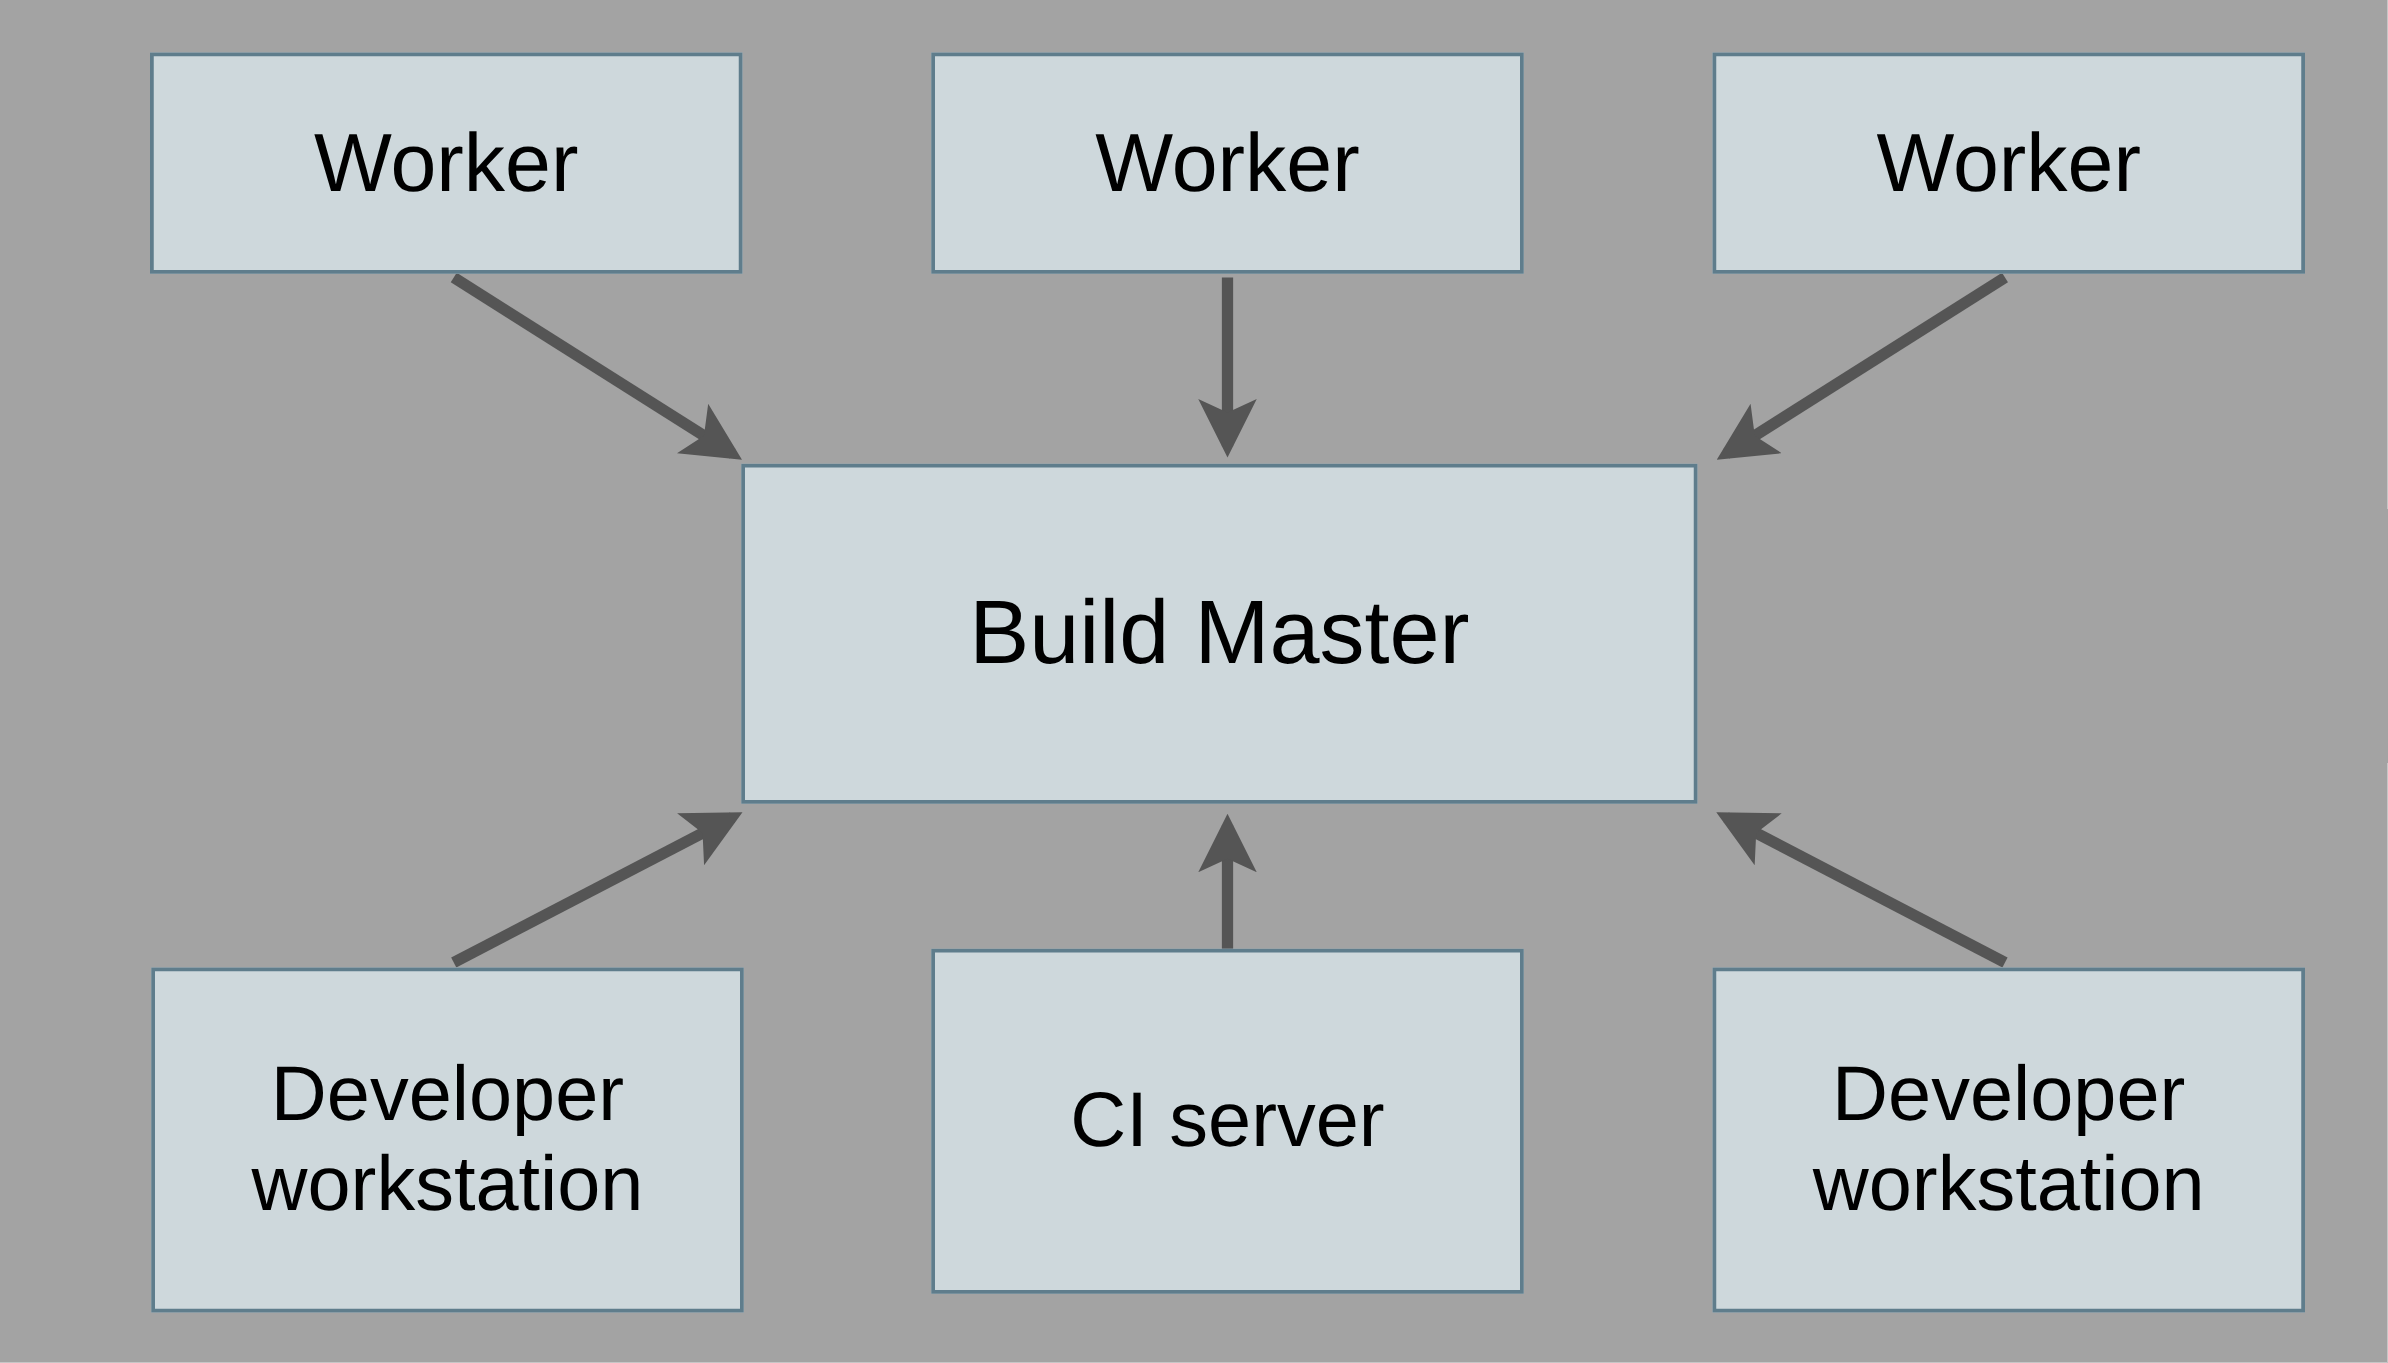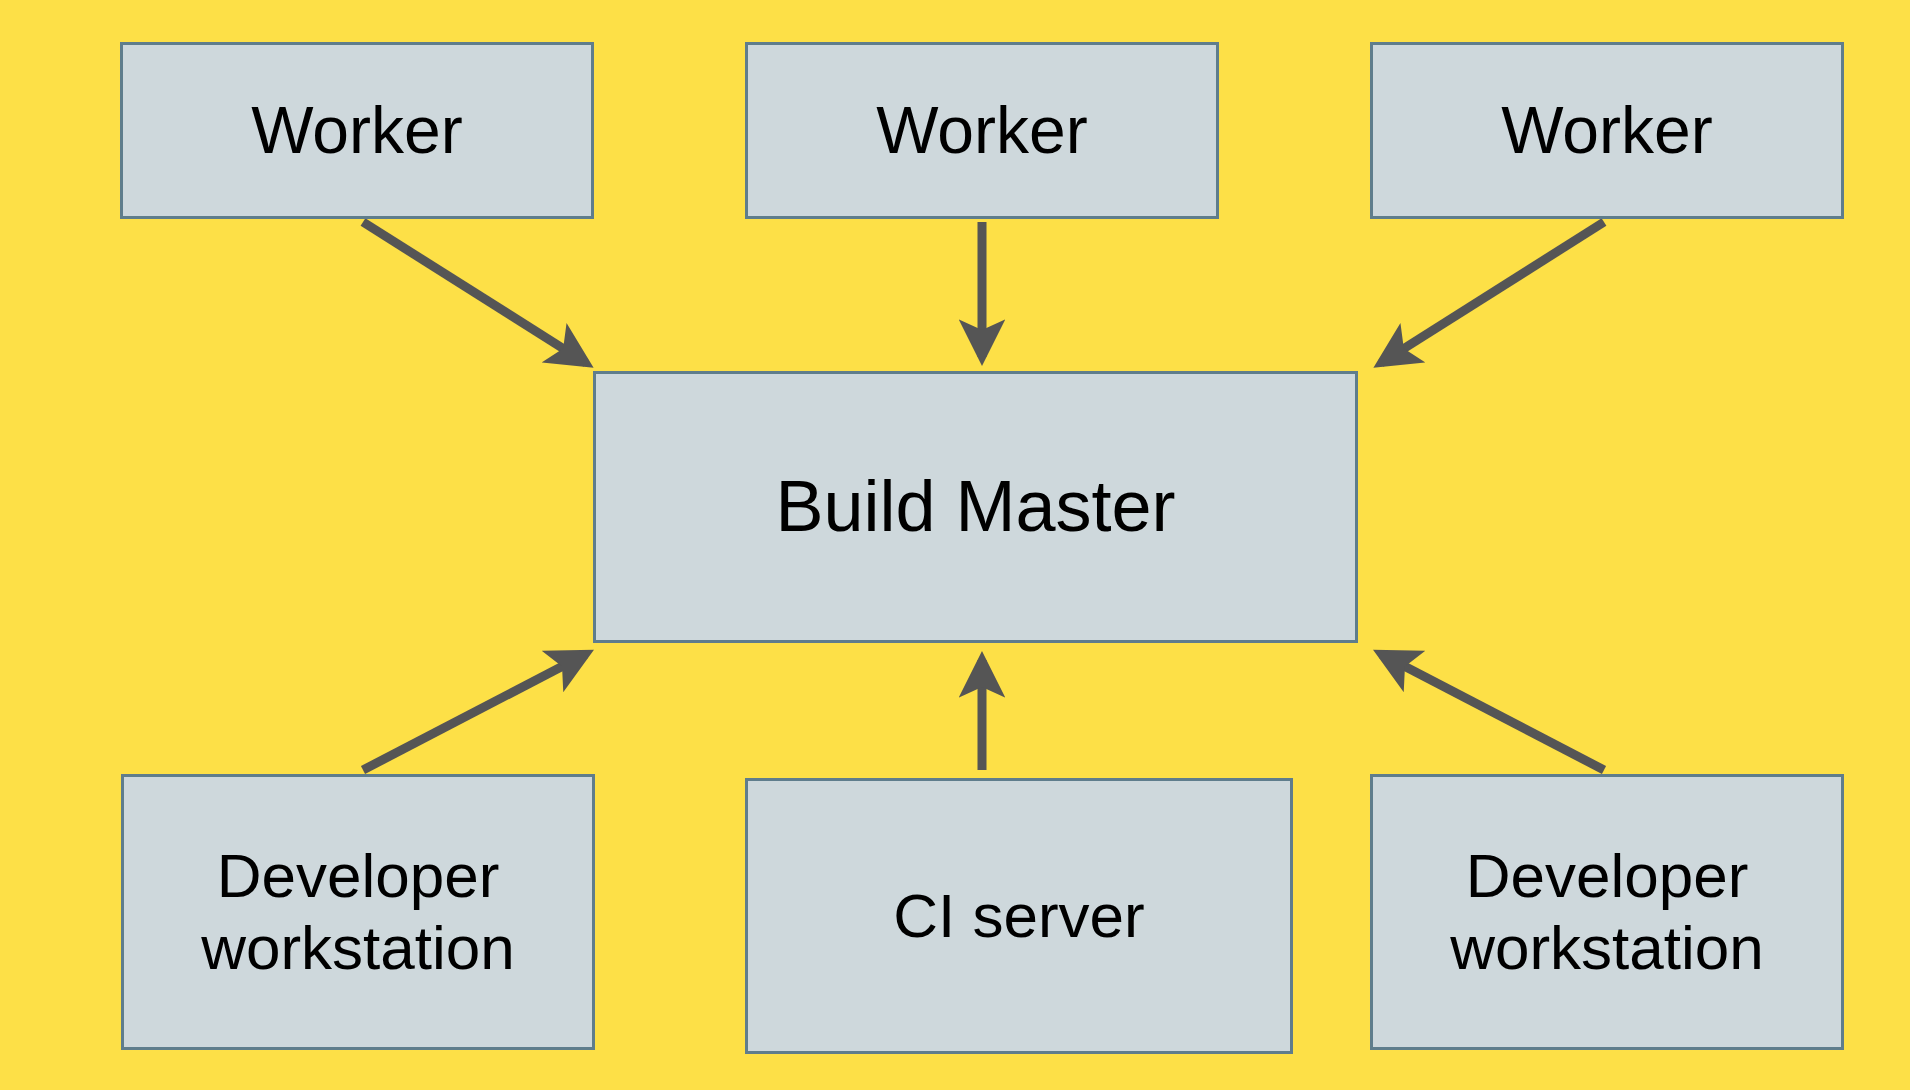--- a/index.html
+++ b/index.html
@@ -10,21 +10,21 @@
   body {
     width: 1910px;
     height: 1090px;
     overflow: hidden;
     font-family: "Liberation Sans", sans-serif;
   }
   #diagram-root {
     position: relative;
     width: 1910px;
     height: 1090px;
-    background: #fde047;
+    background: #a3a3a3;
   }
   #edge-layer {
     position: absolute;
     left: 0;
     top: 0;
     width: 1910px;
     height: 1090px;
   }
   .node {
     position: absolute;
@@ -45,21 +45,21 @@
     padding: 0 10px;
   }
   
   #node-worker-1 { left: 120px;  top: 42px;  width: 474px; height: 177px; font-size: 66px; }
   #node-worker-2 { left: 745px;  top: 42px;  width: 474px; height: 177px; font-size: 66px; }
   #node-worker-3 { left: 1370px; top: 42px;  width: 474px; height: 177px; font-size: 66px; }
   
   #node-build-master { left: 593px; top: 371px; width: 765px; height: 272px; font-size: 72px; }
   
   #node-dev-ws-1 { left: 121px;  top: 774px; width: 474px; height: 276px; font-size: 62px; }
-  #node-ci-server { left: 745px;  top: 778px; width: 548px; height: 276px; font-size: 62px; }
+  #node-ci-server { left: 745px;  top: 759px; width: 474px; height: 276px; font-size: 62px; }
   #node-dev-ws-2 { left: 1370px; top: 774px; width: 474px; height: 276px; font-size: 62px; }
 </style>
 </head>
 <body>
 
 <div id="diagram-root">
 
   <svg id="edge-layer" viewBox="0 0 1910 1090" width="1910" height="1090" xmlns="http://www.w3.org/2000/svg">
     <defs>
       <marker id="arrowhead" markerWidth="5.2" markerHeight="5.2" refX="4.2" refY="2.6" orient="auto" markerUnits="strokeWidth">

